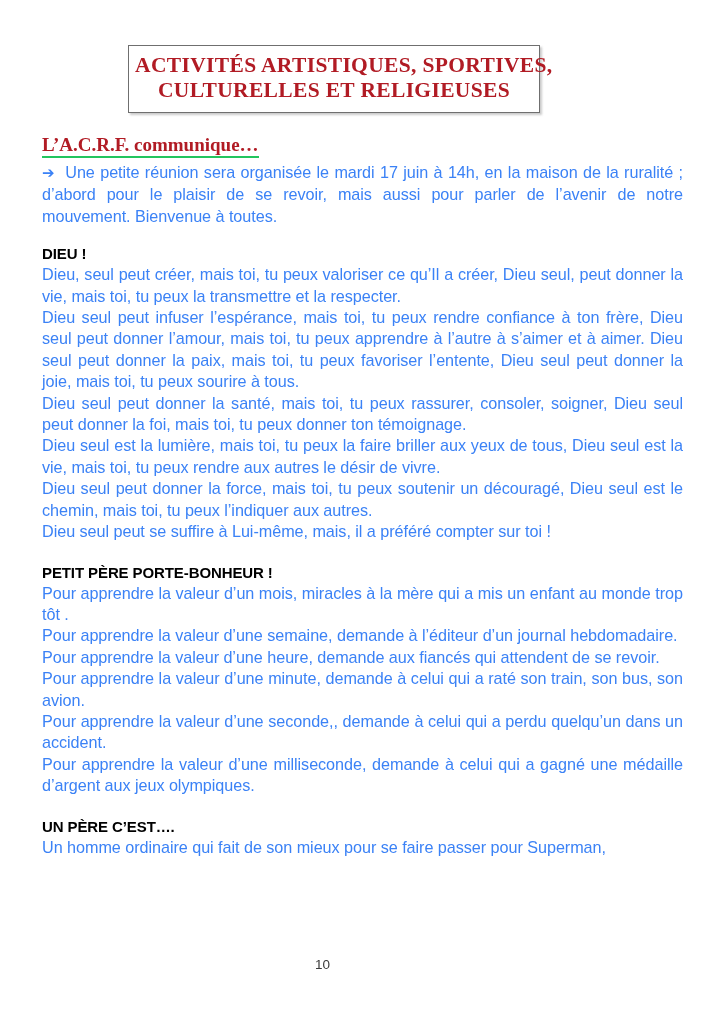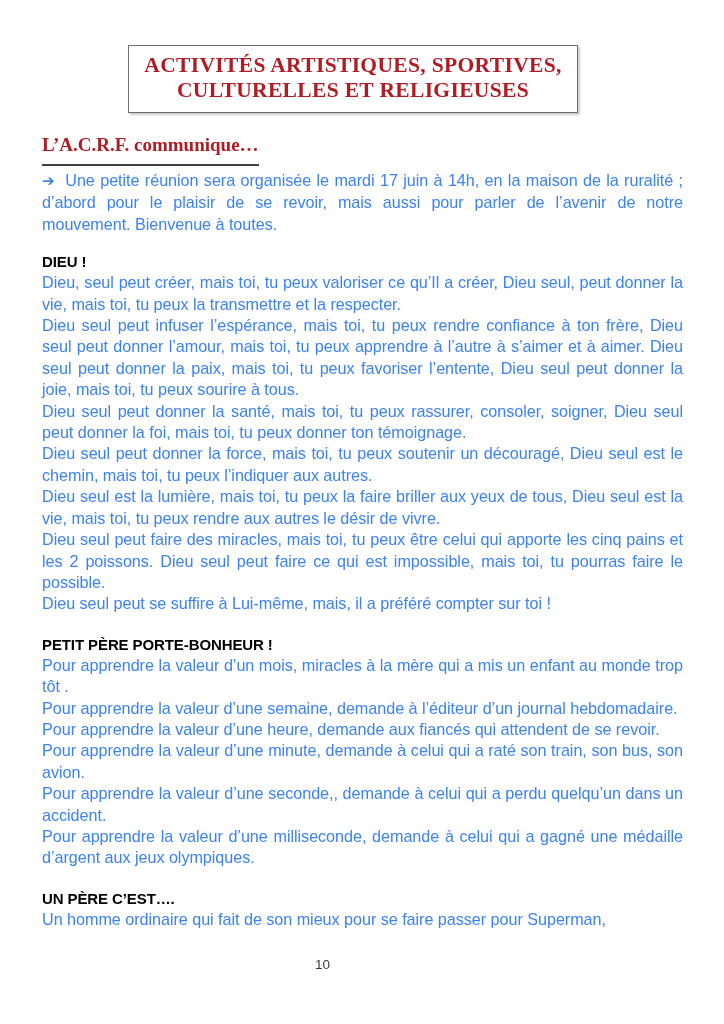--- a/index.html
+++ b/index.html
@@ -25,21 +25,21 @@
     width: 724px;
     height: 1024px;
     background: #ffffff;
   }
 
   
   .title-box {
     position: absolute;
     left: 128px;
     top: 45px;
-    width: 450px;
+    width: 412px;
     box-sizing: border-box;
     border: 1px solid #6f6f6f;
     background: #ffffff;
     box-shadow: 2px 2px 2px rgba(140,140,140,0.45);
     padding: 7px 6px 9px 6px;
     text-align: center;
   }
   .title-line {
     font-family: "Liberation Serif", serif;
     font-weight: bold;
@@ -63,22 +63,22 @@
     margin: 0;
     font-family: "Liberation Serif", serif;
     font-weight: bold;
     font-size: 19px;
     line-height: 23px;
     color: #B11B24;
     display: block;
   }
   h2.red-head .u {
     display: inline-block;
-    border-bottom: 2px solid #404040;
-    padding-bottom: 8px;
+    border-bottom: 2px solid #22c55e;
+    padding-bottom: 0px;
   }
 
   h2.black-head {
     margin: 0;
     font-family: "Liberation Sans", sans-serif;
     font-weight: bold;
     font-size: 15px;
     line-height: 21px;
     color: #000000;
     letter-spacing: -0.1px;
@@ -136,23 +136,22 @@
     <h2 class="red-head"><span class="u">L’A.C.R.F. communique…</span></h2>
     <div class="gap-sm"></div>
     <p class="body"><span class="arrow">➔</span>&nbsp; <span>Une petite réunion sera organisée le mardi 17 juin à 14h, en la maison de la ruralité ; d’abord pour le plaisir de se revoir, mais aussi pour parler de l’avenir de notre mouvement. Bienvenue à toutes.</span></p>
 
     <div class="gap-md"></div>
 
     <h2 class="black-head">DIEU !</h2>
     <p class="body">Dieu, seul peut créer, mais toi, tu peux valoriser ce qu’Il a créer, Dieu seul, peut donner la vie, mais toi, tu peux la transmettre et la respecter.</p>
     <p class="body">Dieu seul peut infuser l’espérance, mais toi, tu peux rendre confiance à ton frère, Dieu seul peut donner l’amour, mais toi, tu peux apprendre à l’autre à s’aimer et à aimer. Dieu seul peut donner la paix, mais toi, tu peux favoriser l’entente, Dieu seul peut donner la joie, mais toi, tu peux sourire à tous.</p>
     <p class="body">Dieu seul peut donner la santé, mais toi, tu peux rassurer, consoler, soigner, Dieu seul peut donner la foi, mais toi, tu peux donner ton témoignage.</p>
+    <p class="body">Dieu seul est la lumière, mais toi, tu peux la faire briller aux yeux de tous, Dieu seul est la vie, mais toi, tu peux rendre aux autres le désir de vivre.</p>
     <p class="body">Dieu seul peut donner la force, mais toi, tu peux soutenir un découragé, Dieu seul est le chemin, mais toi, tu peux l’indiquer aux autres.</p>
-    <p class="body">Dieu seul est la lumière, mais toi, tu peux la faire briller aux yeux de tous, Dieu seul est la vie, mais toi, tu peux rendre aux autres le désir de vivre.</p>
-    <p class="body">Dieu seul peut faire des miracles, mais toi, tu peux être celui qui apporte les cinq pains et les 2 poissons. Dieu seul peut faire ce qui est impossible, mais toi, tu pourras faire le possible.</p>
     <p class="body left">Dieu seul peut se suffire à Lui-même, mais, il a préféré compter sur toi !</p>
 
     <div class="gap-lg"></div>
 
     <h2 class="black-head">PETIT PÈRE PORTE-BONHEUR !</h2>
     <p class="body">Pour apprendre la valeur d’un mois, miracles à la mère qui a mis un enfant au monde trop tôt .</p>
     <p class="body">Pour apprendre la valeur d’une semaine, demande à l’éditeur d’un journal hebdomadaire.</p>
     <p class="body">Pour apprendre la valeur d’une heure, demande aux fiancés qui attendent de se revoir.</p>
     <p class="body">Pour apprendre la valeur d’une minute, demande à celui qui a raté son train, son bus, son avion.</p>
     <p class="body">Pour apprendre la valeur d’une seconde,, demande à celui qui a perdu quelqu’un dans un accident.</p>

